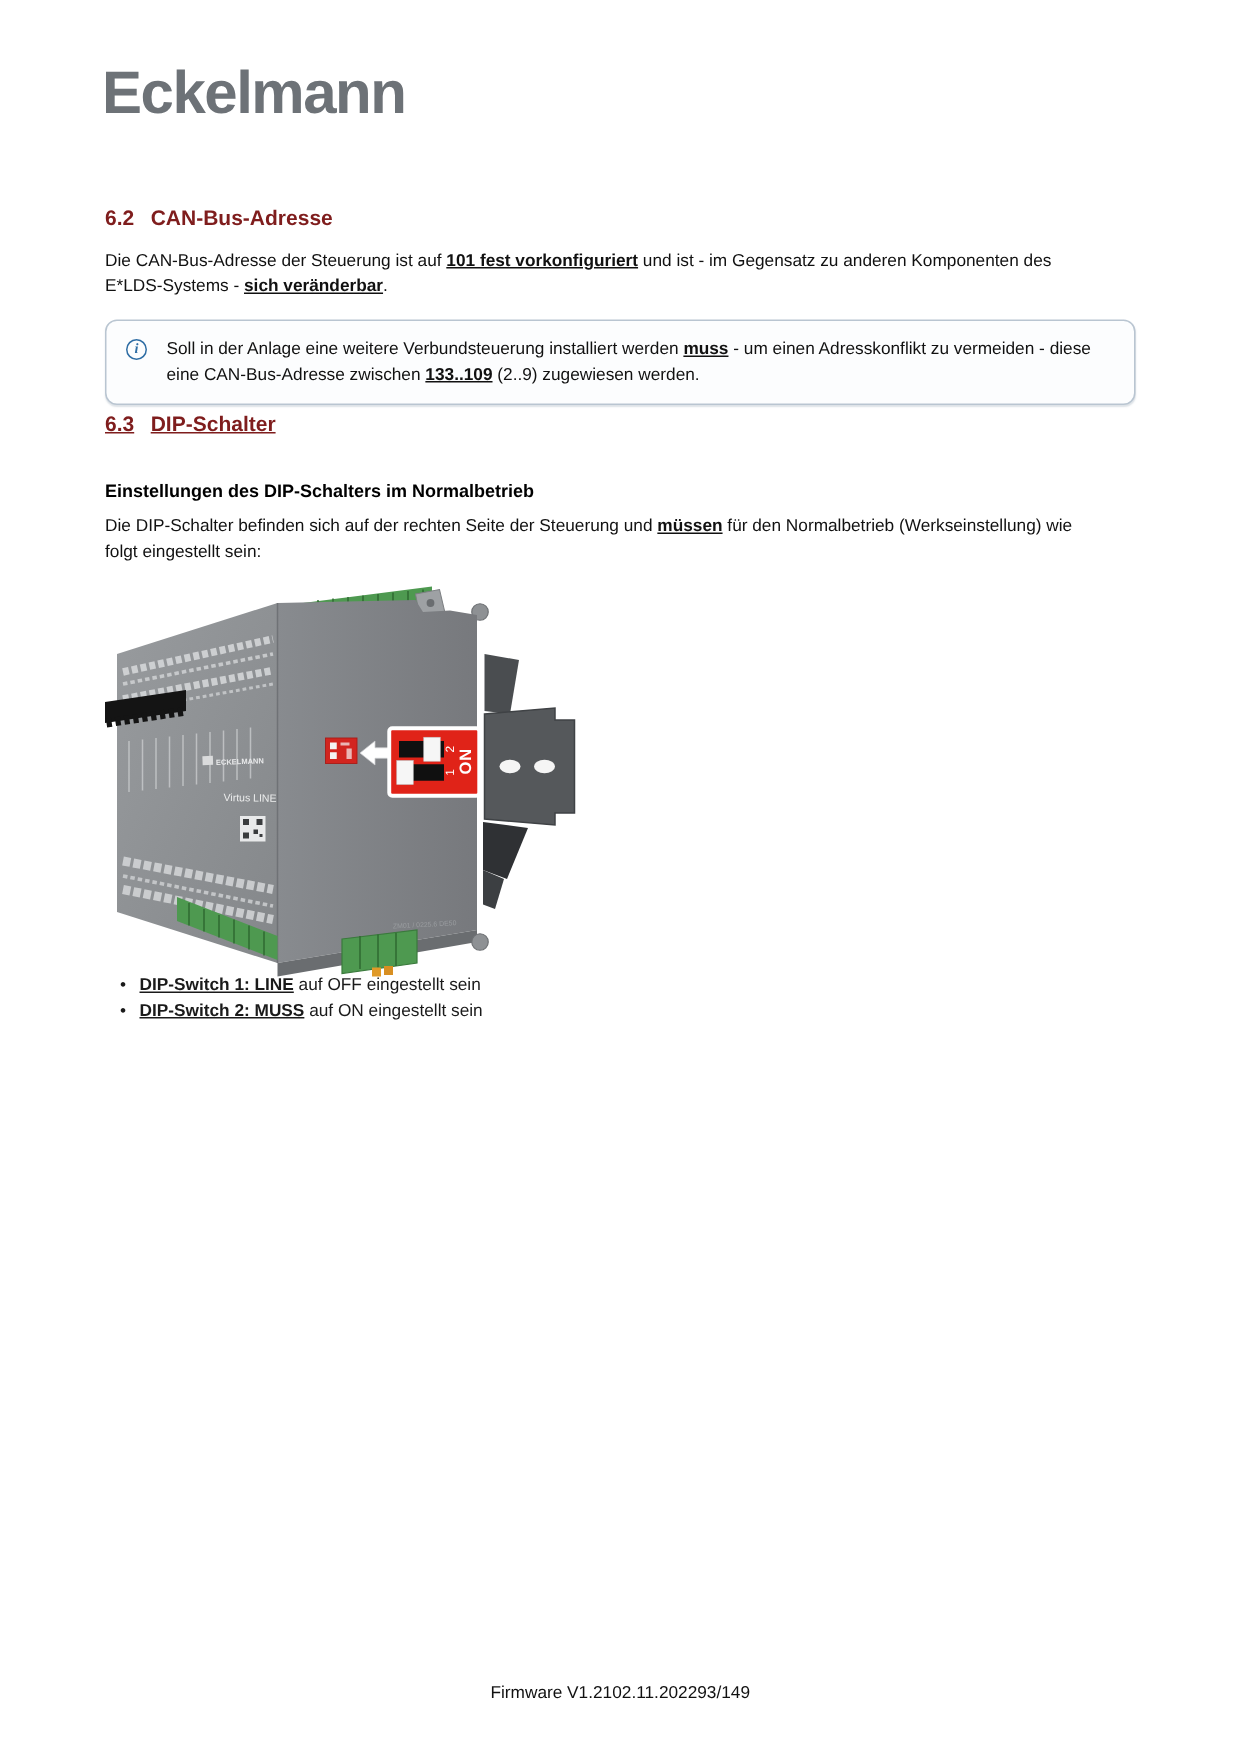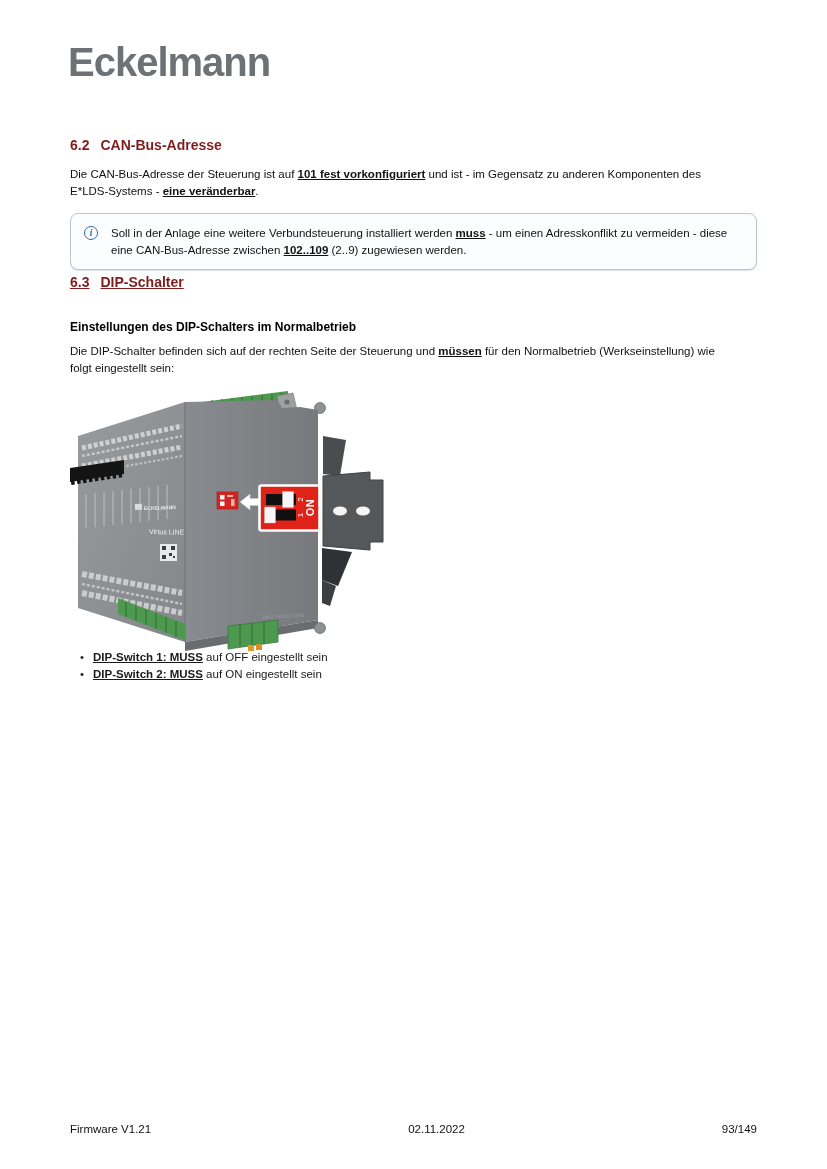--- a/index.html
+++ b/index.html
@@ -49,41 +49,41 @@
   .bullets {
     position:absolute; left:80px; top:645px;
     list-style:none; font-size:11.5px; line-height:17px;
   }
   .bullets li { padding-left:13px; position:relative; }
   .bullets li::before {
     content:"•"; position:absolute; left:0; top:0; font-size:11.5px;
   }
   .footer {
     position:absolute; left:70px; top:1119px; width:687px;
-    display:flex; justify-content:space-between;
+    display:flex; justify-content:center;
     font-size:11.5px; color:#111;
   }
   svg text { font-family:"Liberation Sans", sans-serif; }
 </style>
 </head>
 <body>
 
 <div class="page">
 
   <div class="logo">Eckelmann</div>
 
   <h2 class="sec sec62">
     <span class="num">6.2</span><span>CAN-Bus-Adresse</span>
   </h2>
 
-  <p class="body-par par1"><span>Die CAN-Bus-Adresse der Steuerung ist auf </span><span class="b">101 fest vorkonfiguriert</span><span> und ist - im Gegensatz zu anderen Komponenten des E*LDS-Systems - </span><span class="b">eine veränderbar</span><span>.</span></p>
+  <p class="body-par par1"><span>Die CAN-Bus-Adresse der Steuerung ist auf </span><span class="b">101 fest vorkonfiguriert</span><span> und ist - im Gegensatz zu anderen Komponenten des E*LDS-Systems - </span><span class="b">sich veränderbar</span><span>.</span></p>
 
   <div class="notebox">
     <span class="info-icon">i</span>
-    <p class="note-text"><span>Soll in der Anlage eine weitere Verbundsteuerung installiert werden </span><span class="b">muss</span><span> - um einen Adresskonflikt zu vermeiden - diese eine CAN-Bus-Adresse zwischen </span><span class="b">102..109</span><span> (2..9) zugewiesen werden.</span></p>
+    <p class="note-text"><span>Soll in der Anlage eine weitere Verbundsteuerung installiert werden </span><span class="b">muss</span><span> - um einen Adresskonflikt zu vermeiden - diese eine CAN-Bus-Adresse zwischen </span><span class="b">133..109</span><span> (2..9) zugewiesen werden.</span></p>
   </div>
 
   <h2 class="sec sec63">
     <span class="num">6.3</span><span>DIP-Schalter</span>
   </h2>
 
   <h3 class="subhead">Einstellungen des DIP-Schalters im Normalbetrieb</h3>
 
   <p class="body-par par2"><span>Die DIP-Schalter befinden sich auf der rechten Seite der Steuerung und </span><span class="b">müssen</span><span> für den Normalbetrieb (Werkseinstellung) wie folgt eingestellt sein:</span></p>
 
@@ -220,21 +220,21 @@
         <text transform="translate(232.5,125) rotate(-90)" font-size="8" fill="#ffffff" text-anchor="middle">1</text>
         <text transform="translate(244,117.5) rotate(-90)" font-size="11" font-weight="bold" fill="#ffffff" text-anchor="middle" letter-spacing="0.5">ON</text>
       </g>
 
       <text x="192" y="229" font-size="4.6" fill="#9a9da0" transform="rotate(-3 192 229)">ZM01 / 0225.6 DE50</text>
       <circle cx="250" cy="238" r="5.5" fill="#8e9194" stroke="#6e7174" stroke-width="0.8"></circle>
     </svg>
   </div>
 
   <ul class="bullets">
-    <li><span class="b">DIP-Switch 1: MUSS</span><span> auf OFF eingestellt sein</span></li>
+    <li><span class="b">DIP-Switch 1: LINE</span><span> auf OFF eingestellt sein</span></li>
     <li><span class="b">DIP-Switch 2: MUSS</span><span> auf ON eingestellt sein</span></li>
   </ul>
 
   <div class="footer">
     <span>Firmware V1.21</span>
     <span>02.11.2022</span>
     <span>93/149</span>
   </div>
 
 </div>

